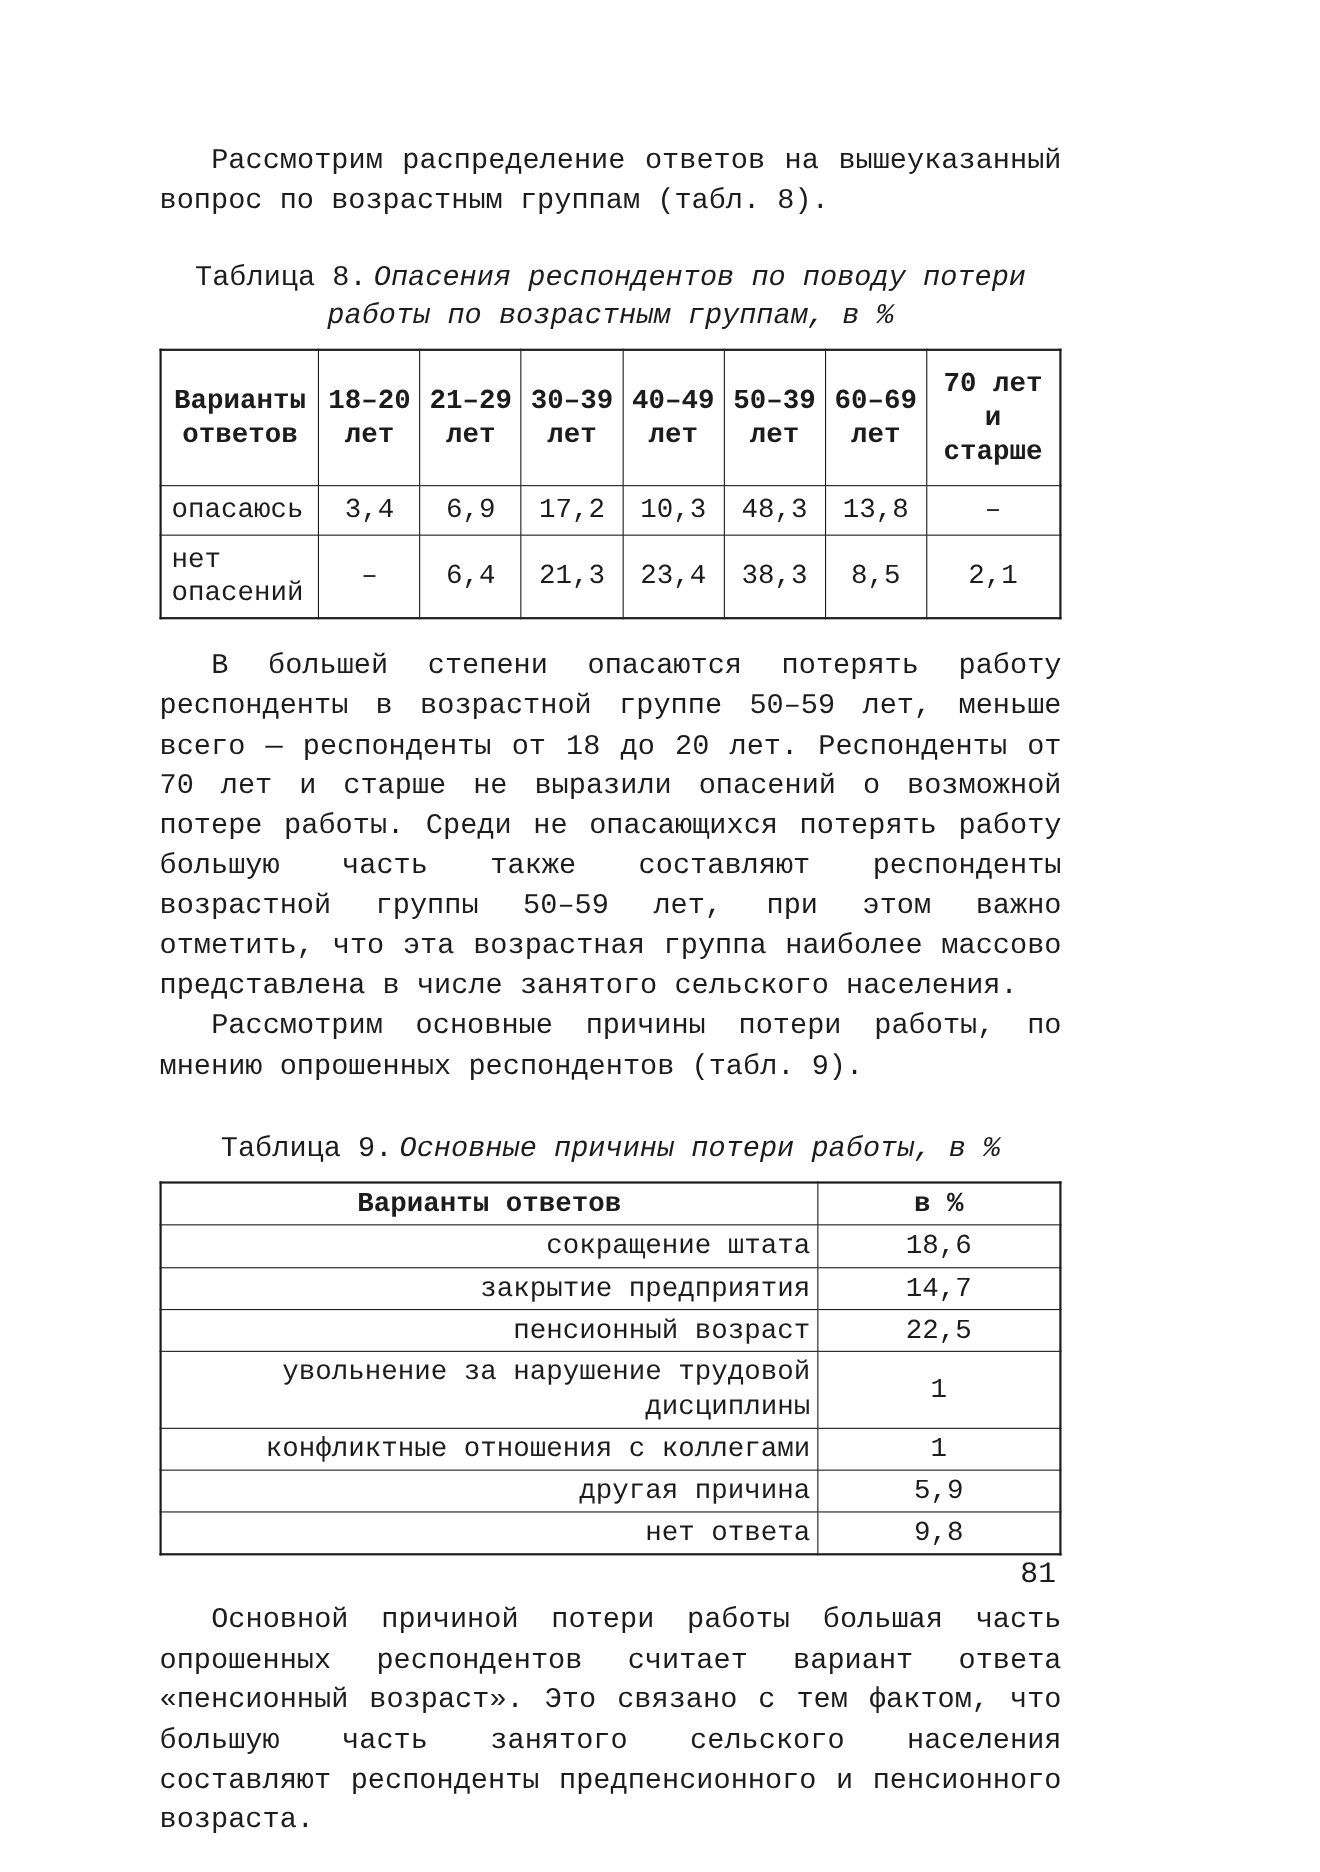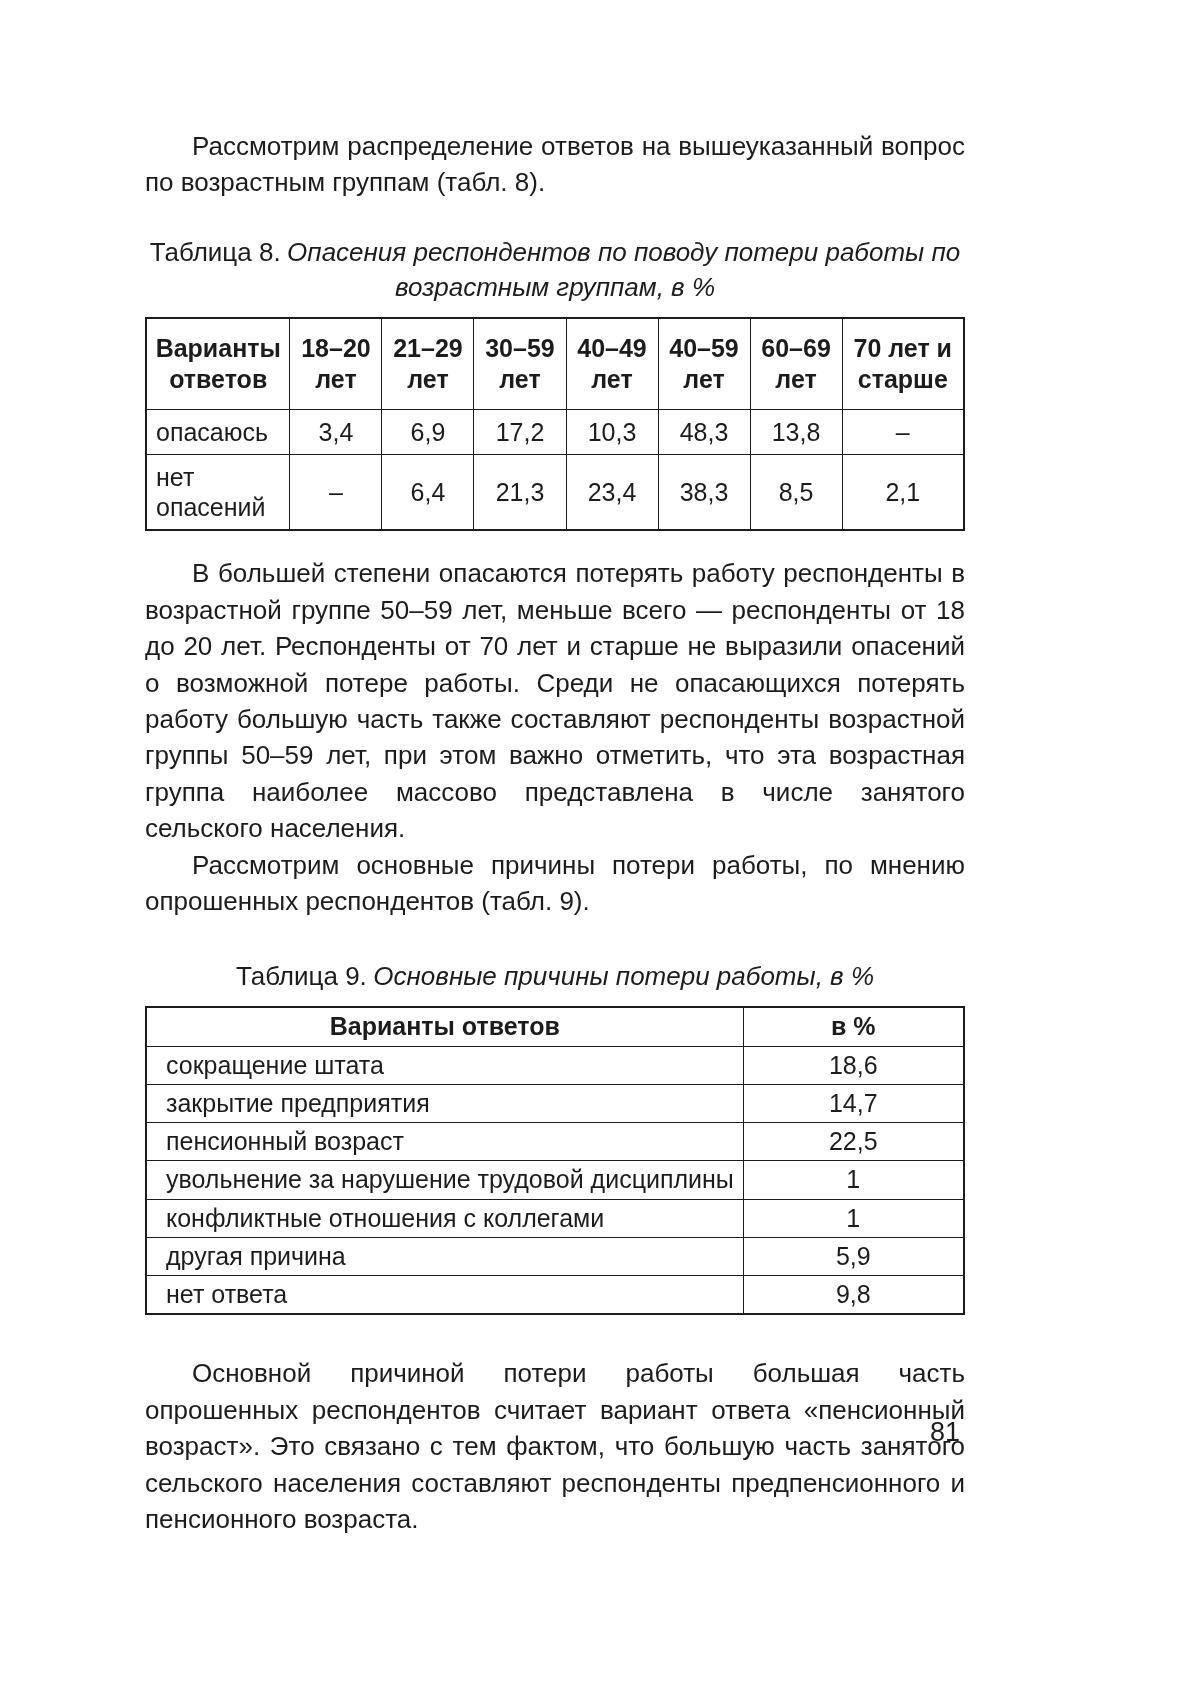--- a/index.html
+++ b/index.html
@@ -4,21 +4,21 @@
 <style>
   html, body { margin: 0; padding: 0; background: #ffffff; }
   .page {
     position: relative;
     width: 1200px;
     height: 1702px;
     margin: 0 auto;
     background: #ffffff;
     box-sizing: border-box;
     padding: 128px 235px 0 145px;
-    font-family: Liberation Sans, sans-serif;
+    font-family: Liberation Mono, monospace;
     color: #1c1c1c;
     font-size: 26px;
     line-height: 1.4;
   }
   p.body-par {
     margin: 0;
     text-align: justify;
     text-indent: 47px;
   }
   .caption {
@@ -71,21 +71,21 @@
   .t9 th {
     font-weight: bold;
     text-align: center;
     padding: 3px 6px;
     line-height: 1.25;
   }
   .t9 td {
     padding: 3px 6px;
     line-height: 1.25;
   }
-  .t9 td.lbl { text-align: left; padding-left: 19px; }
+  .t9 td.lbl { text-align: right; padding-left: 19px; }
   .t9 td.val { text-align: center; }
   .t9 col.c-label { width: 73%; }
   .t9 col.c-value { width: 27%; }
 
   .page-number {
     position: absolute;
     top: 1414px;
     right: 240px;
     font-size: 27px;
   }
@@ -117,25 +117,25 @@
         <col class="c-last">
     </colgroup>
     <thead>
       <tr>
         <th>Варианты
 ответов</th>
         <th>18–20
 лет</th>
         <th>21–29
 лет</th>
-        <th>30–59
+        <th>30–39
 лет</th>
         <th>40–49
 лет</th>
-        <th>40–59
+        <th>50–39
 лет</th>
         <th>60–69
 лет</th>
         <th>70 лет и
 старше</th>
       </tr>
     </thead>
     <tbody>
       <tr>
         <td class="lbl">опасаюсь</td>

